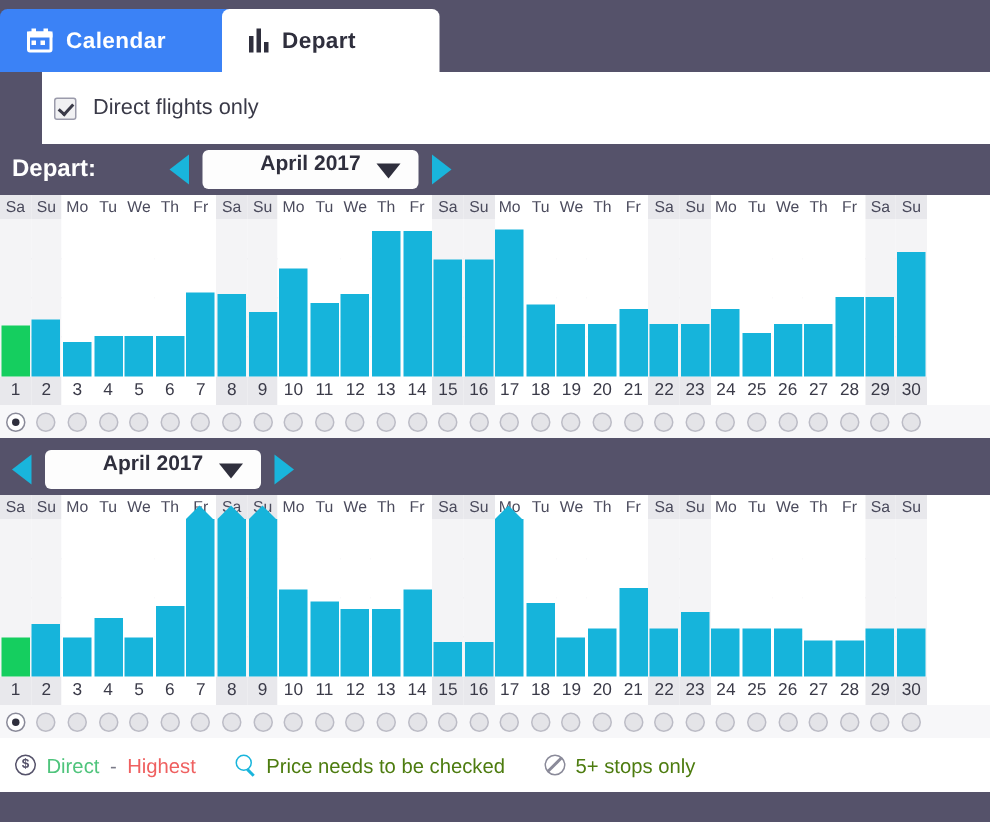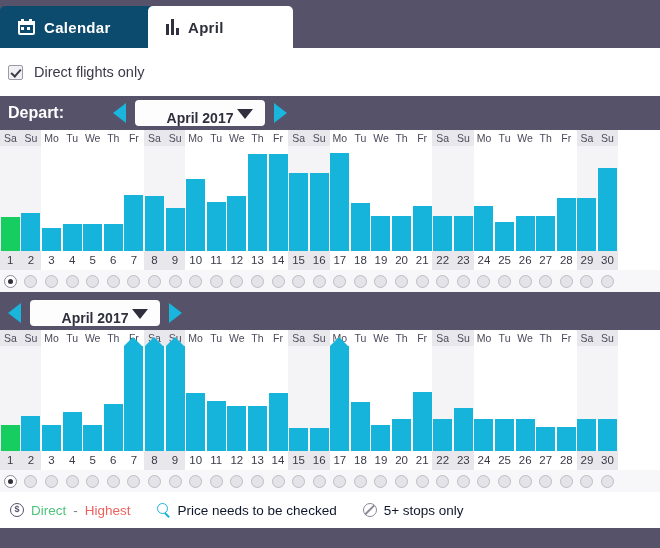--- a/index.html
+++ b/index.html
@@ -14,41 +14,41 @@
   
   .tabbar { position: relative; height: 48px; background: #55526a; }
   .tab {
     position: absolute; top: 6px; height: 42px;
     display: flex; align-items: center; gap: 9px;
     padding: 0 18px;
     border-radius: 5px 5px 0 0;
     font-size: 15px; font-weight: bold; letter-spacing: .3px;
     cursor: pointer; user-select: none;
   }
-  .tab-calendar { left: 0; background: #0c4a6e; color: #ffffff; width: 173px; }
+  .tab-calendar { left: 0; background: #3b82f6; color: #ffffff; width: 173px; }
   .tab-chart    { left: 148px; background: #ffffff; color: #2f2f3d; width: 145px; }
 
   .ico { display: inline-block; flex: none; }
   
   .cal-ico { position: relative; width: 17px; height: 16px; }
   .cal-ico .body { position: absolute; inset: 2px 0 0 0; border: 2px solid #fff; border-radius: 2px; }
   .cal-ico .top { position: absolute; left: 0; top: 2px; width: 17px; height: 4px; background: #fff; }
   .cal-ico .p1, .cal-ico .p2 { position: absolute; top: 0; width: 3px; height: 4px; background: #fff; }
   .cal-ico .p1 { left: 3px; } .cal-ico .p2 { left: 11px; }
   .cal-ico .d1, .cal-ico .d2 { position: absolute; top: 8px; width: 3px; height: 3px; background: #fff; }
   .cal-ico .d1 { left: 3px; } .cal-ico .d2 { left: 9px; }
   
   .bar-ico { display: flex; align-items: flex-end; gap: 2px; height: 16px; }
   .bar-ico i { display: block; width: 3px; background: #2f2f3d; }
   .bar-ico i:nth-child(1) { height: 11px; }
   .bar-ico i:nth-child(2) { height: 16px; }
   .bar-ico i:nth-child(3) { height: 7px; }
 
   
-  .options { background: #ffffff; height: 48px; display: flex; align-items: center; padding-left: 8px; }
+  .options { background: #ffffff; height: 48px; display: flex; align-items: center; padding-left: 8px; margin-left: 28px; }
   .chk-wrap { display: flex; align-items: center; gap: 11px; cursor: pointer; }
   .chk {
     width: 15px; height: 15px; border: 1px solid #9b9bab; background: #f1f1f3;
     position: relative; border-radius: 2px; flex: none;
   }
   .chk::after {
     content: ""; position: absolute; left: 4px; top: 1px;
     width: 4px; height: 8px; border: solid #3a3a48;
     border-width: 0 2px 2px 0; transform: rotate(42deg);
   }
@@ -57,22 +57,22 @@
   
   .sec-head {
     height: 34px; background: #55526a;
     display: flex; align-items: center; padding-left: 8px; gap: 9px;
   }
   .sec-title { color: #ffffff; font-size: 16px; font-weight: bold; width: 96px; }
   .navarrow { width: 0; height: 0; cursor: pointer; flex: none; }
   .navarrow.prev { border-top: 10px solid transparent; border-bottom: 10px solid transparent; border-right: 13px solid #19b5dc; }
   .navarrow.next { border-top: 10px solid transparent; border-bottom: 10px solid transparent; border-left: 13px solid #19b5dc; }
   .month-sel {
-    width: 130px; height: 26px; background: #fdfdfd; border-radius: 4px;
-    display: flex; align-items: flex-end; justify-content: center; position: relative;
+    width: 144px; height: 26px; background: #fdfdfd; border-radius: 4px;
+    display: flex; align-items: flex-start; justify-content: center; position: relative;
     font-size: 14px; font-weight: bold; color: #2f2f3d; cursor: pointer;
   }
   .month-sel .caret {
     position: absolute; right: 12px; top: 9px;
     width: 0; height: 0;
     border-left: 8px solid transparent; border-right: 8px solid transparent;
     border-top: 10px solid #2f2f3d;
   }
 
   
@@ -122,21 +122,21 @@
   
   .footer {
     background: #ffffff; height: 36px;
     display: flex; align-items: center; gap: 26px; padding-left: 10px;
     font-size: 13.5px;
   }
   .lg { display: flex; align-items: center; gap: 7px; }
   .lowest { color: #4fc47c; }
   .dash { color: #7a7a88; }
   .highest { color: #ef6060; }
-  .lg-text { color: #0f172a; }
+  .lg-text { color: #4d7c0f; }
   .coin-ico {
     width: 14px; height: 14px; border-radius: 50%; border: 1.5px solid #55526a;
     color: #55526a; font-size: 9px; font-weight: bold; text-align: center; line-height: 11px;
   }
   .mag-ico { position: relative; width: 14px; height: 14px; }
   .mag-ico::before {
     content: ""; position: absolute; left: 0; top: 0; width: 9px; height: 9px;
     border: 1.7px solid #19b5dc; border-radius: 50%;
   }
   .mag-ico::after {
@@ -166,21 +166,21 @@
           <span class="d2"></span>
       </span>
       <span>Calendar</span>
     </div>
     <div class="tab tab-chart">
       <span class="ico bar-ico">
         <i></i>
           <i></i>
           <i></i>
       </span>
-      <span>April</span>
+      <span>Depart</span>
     </div>
   </div>
 
   <div class="options">
     <label class="chk-wrap">
       <span class="chk"></span>
       <span class="chk-label">Direct flights only</span>
     </label>
   </div>
 

